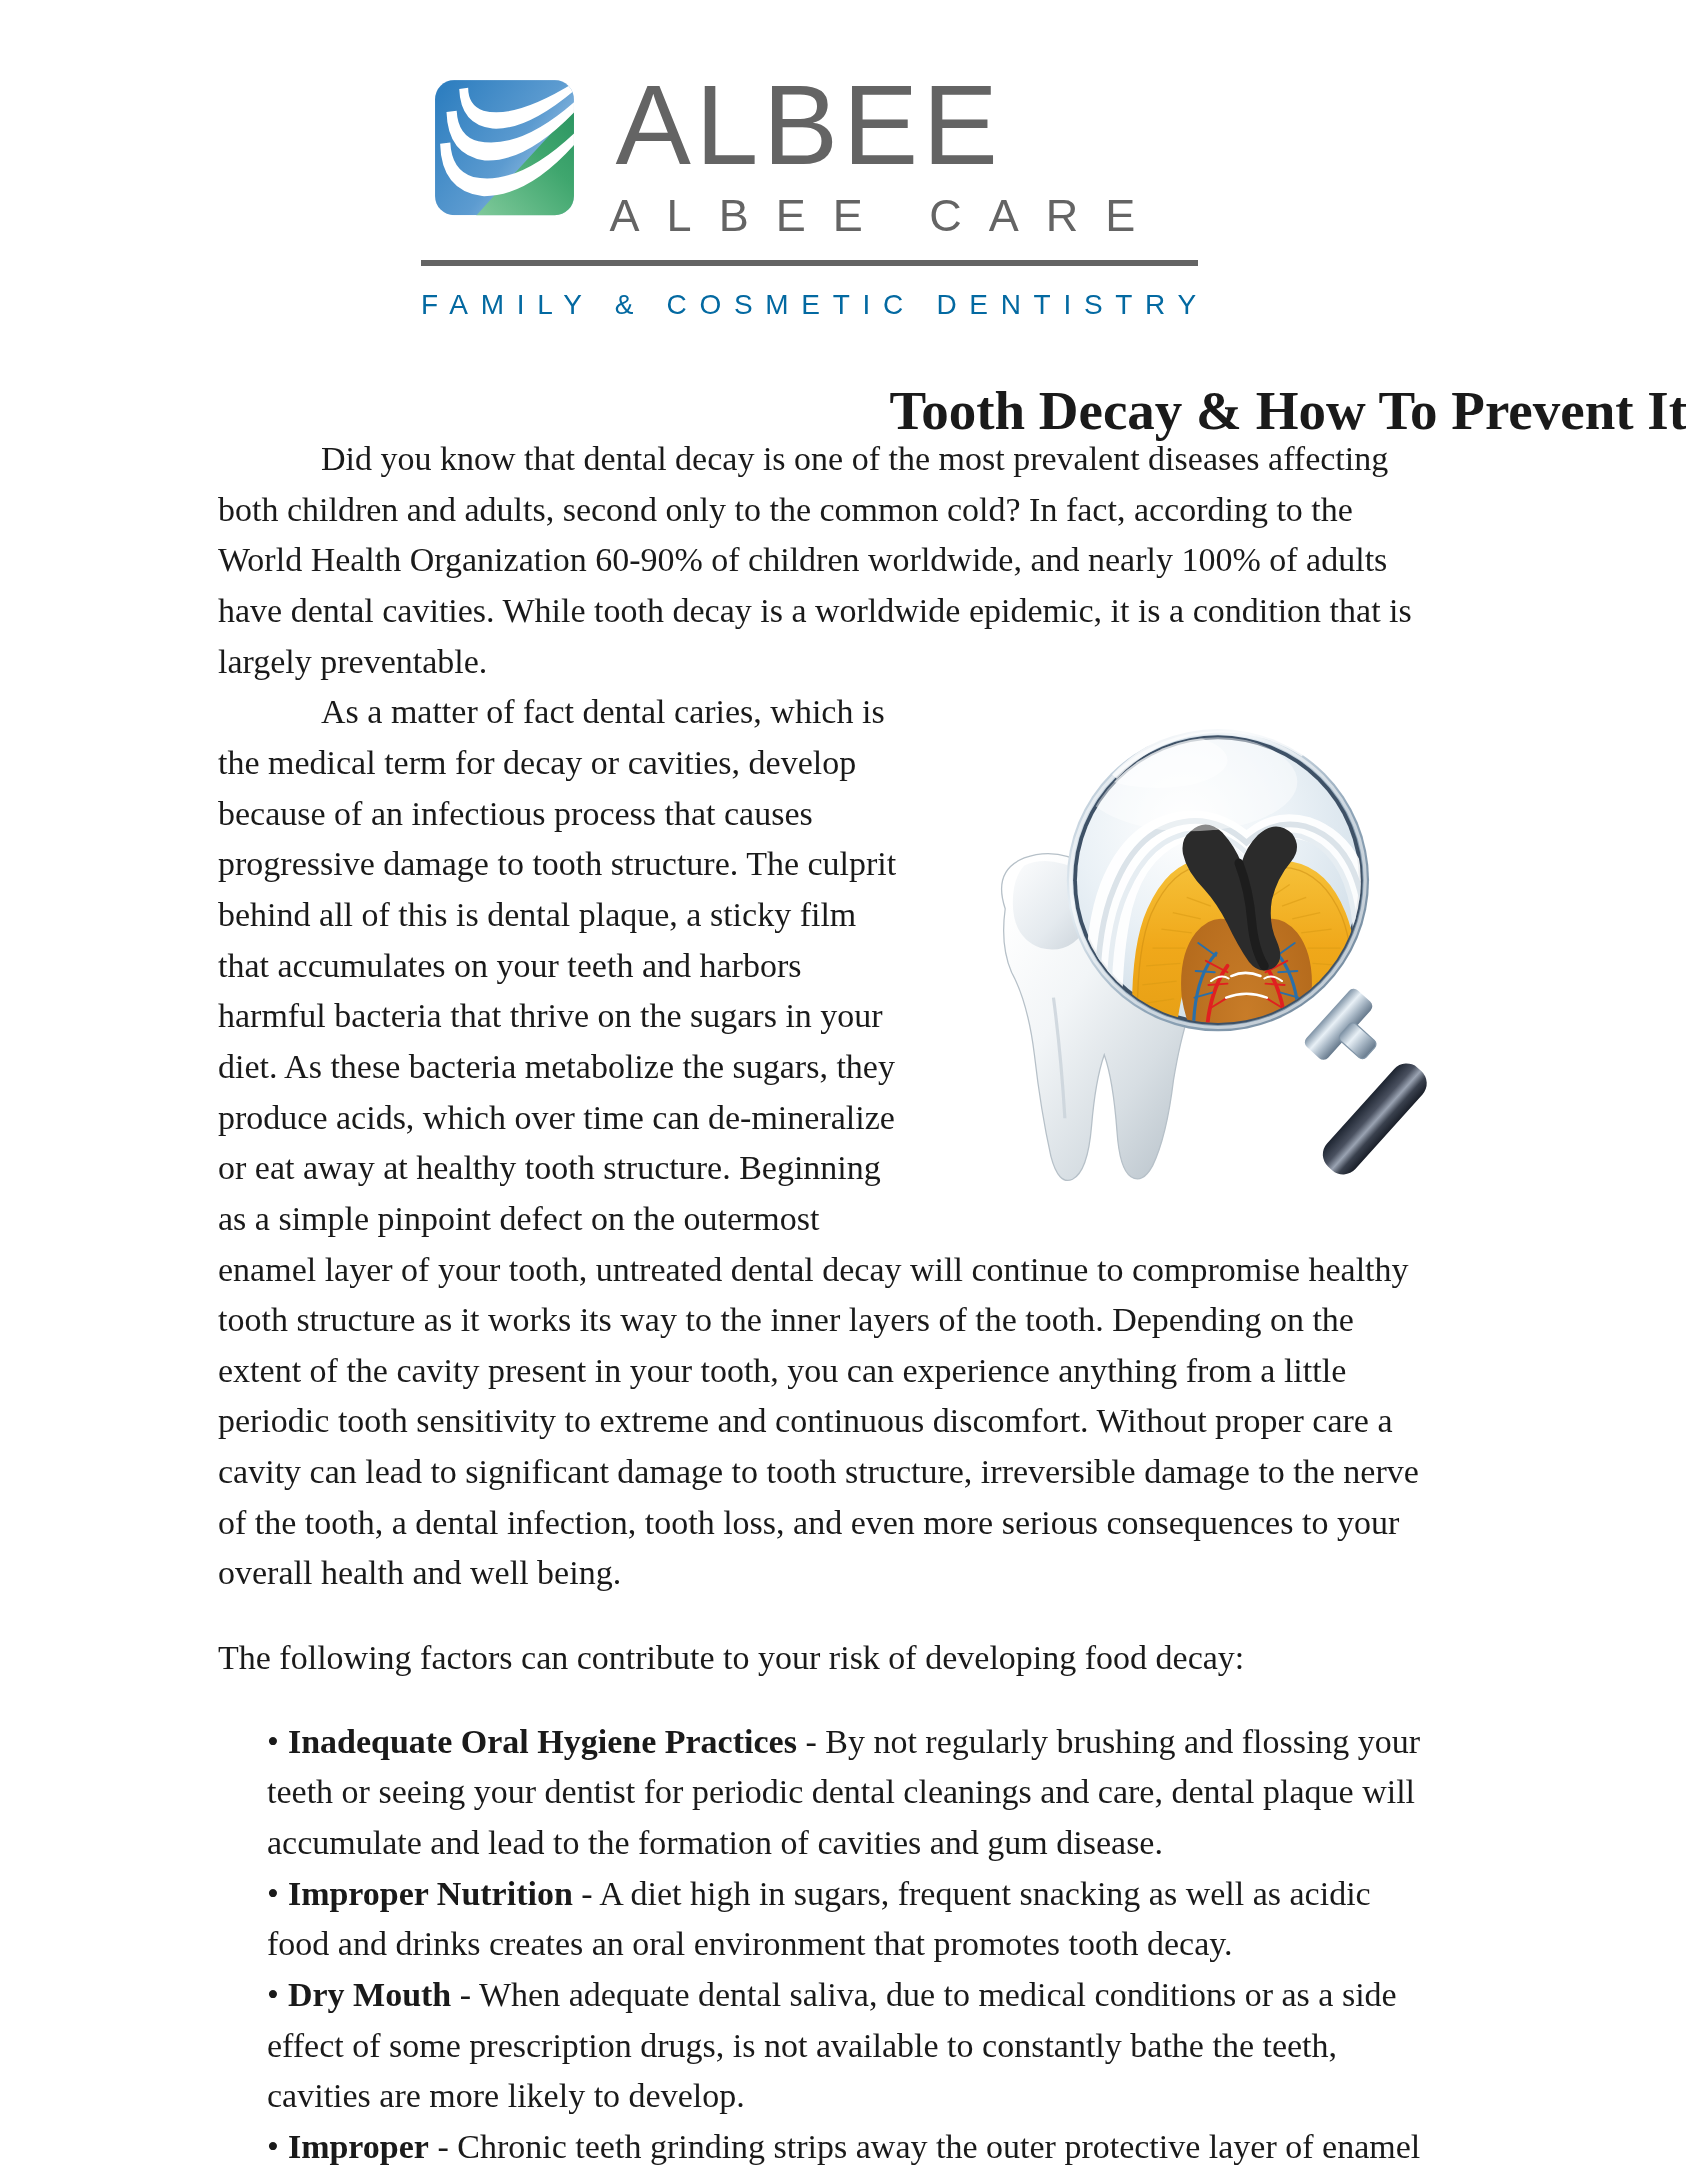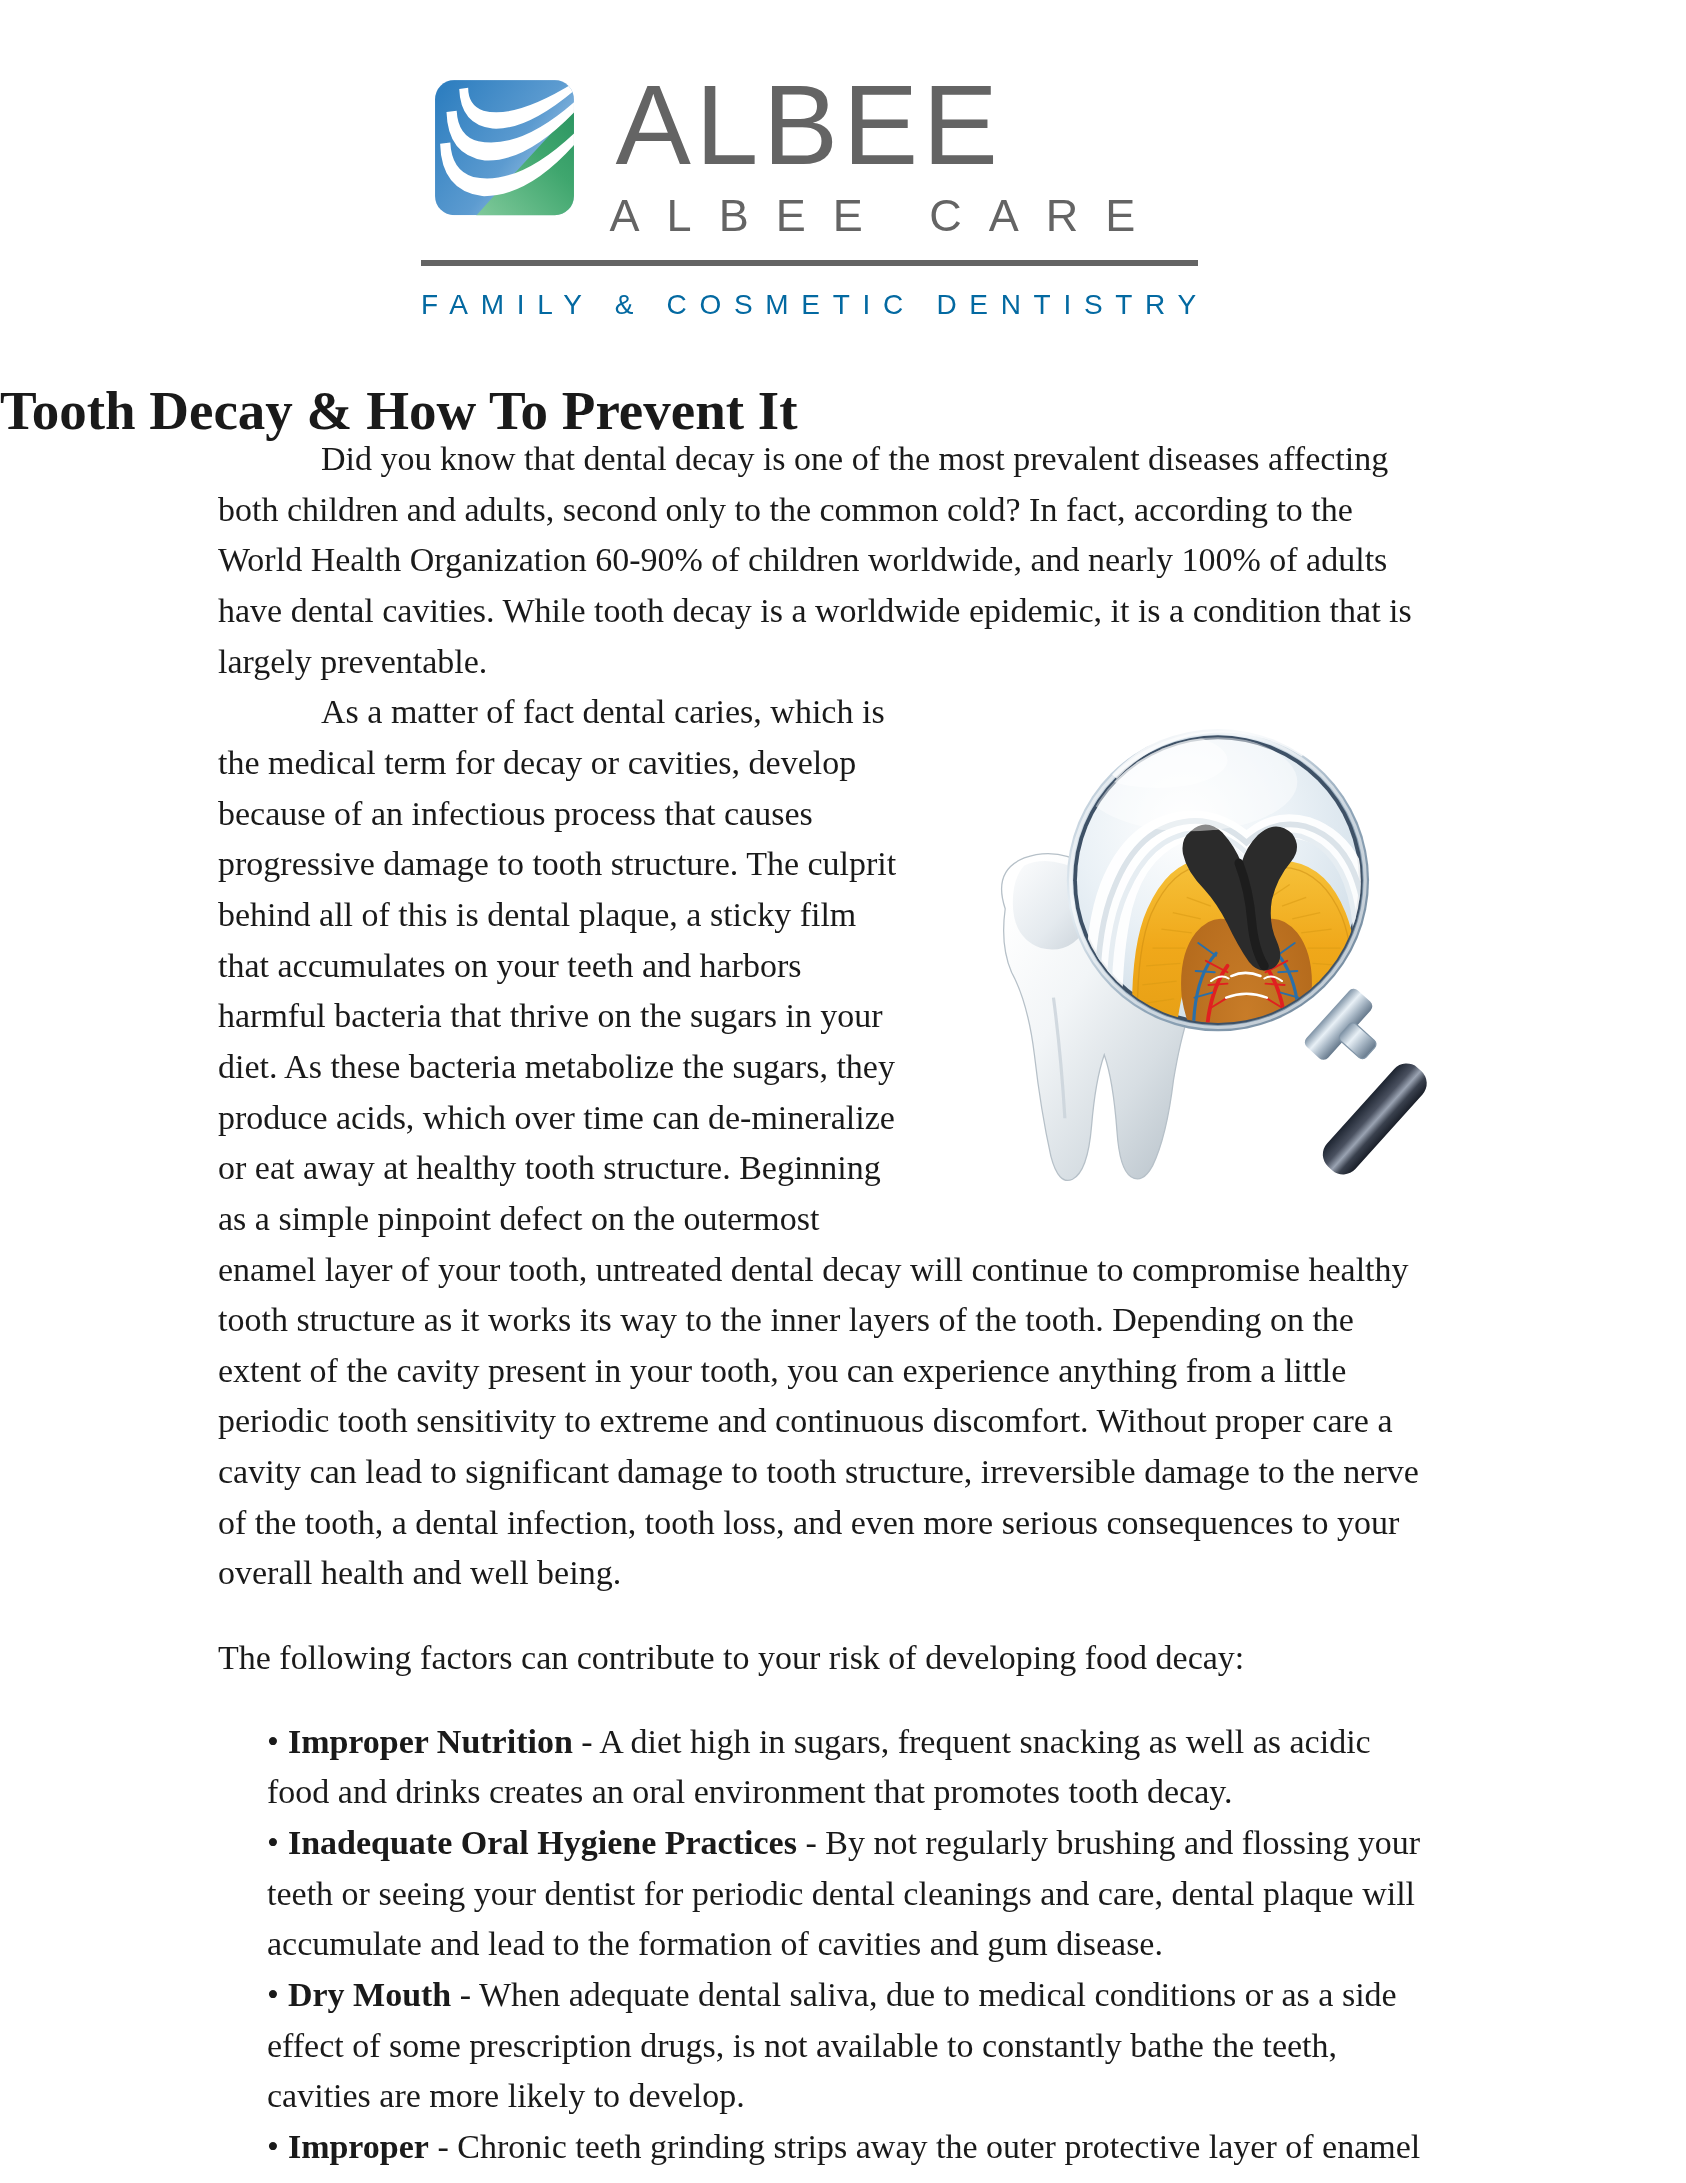--- a/index.html
+++ b/index.html
@@ -84,21 +84,21 @@
     white-space: nowrap;
     text-align: left;
   }
 
   
   .doc-title {
     position: absolute;
     left: 0;
     right: 0;
     top: 342px;
-    text-align: left;
+    text-align: right;
     font-family: "Liberation Serif", "DejaVu Serif", serif;
     font-weight: bold;
     font-size: 55px;
     letter-spacing: 0px;
     color: #1a1a1a;
   }
 
   
   .body-col {
     position: absolute;
@@ -401,24 +401,24 @@
         </svg>
       </div>
 
       <p class="para indent">As a matter of fact dental caries, which is the medical term for decay or cavities, develop because of an infectious process that causes progressive damage to tooth structure. The culprit behind all of this is dental plaque, a sticky film that accumulates on your teeth and harbors harmful bacteria that thrive on the sugars in your diet. As these bacteria metabolize the sugars, they produce acids, which over time can de-mineralize or eat away at healthy tooth structure. Beginning as a simple pinpoint defect on the outermost enamel layer of your tooth, untreated dental decay will continue to compromise healthy tooth structure as it works its way to the inner layers of the tooth. Depending on the extent of the cavity present in your tooth, you can experience anything from a little periodic tooth sensitivity to extreme and continuous discomfort. Without proper care a cavity can lead to significant damage to tooth structure, irreversible damage to the nerve of the tooth, a dental infection, tooth loss, and even more serious consequences to your overall health and well being.</p>
     </div>
 
     <p class="para intro-line">The following factors can contribute to your risk of developing food decay:</p>
 
     <ul class="risk-list">
       <li>
-        <span class="bullet-mark">•</span><strong>Improper Nutrition</strong><span> - </span><span>A diet high in sugars, frequent snacking as well as acidic food and drinks creates an oral environment that promotes tooth decay.</span>
+        <span class="bullet-mark">•</span><strong>Inadequate Oral Hygiene Practices</strong><span> - </span><span>By not regularly brushing and flossing your teeth or seeing your dentist for periodic dental cleanings and care, dental plaque will accumulate and lead to the formation of cavities and gum disease.</span>
       </li>
       <li>
-        <span class="bullet-mark">•</span><strong>Inadequate Oral Hygiene Practices</strong><span> - </span><span>By not regularly brushing and flossing your teeth or seeing your dentist for periodic dental cleanings and care, dental plaque will accumulate and lead to the formation of cavities and gum disease.</span>
+        <span class="bullet-mark">•</span><strong>Improper Nutrition</strong><span> - </span><span>A diet high in sugars, frequent snacking as well as acidic food and drinks creates an oral environment that promotes tooth decay.</span>
       </li>
       <li>
         <span class="bullet-mark">•</span><strong>Dry Mouth</strong><span> - </span><span>When adequate dental saliva, due to medical conditions or as a side effect of some prescription drugs, is not available to constantly bathe the teeth, cavities are more likely to develop.</span>
       </li>
       <li>
         <span class="bullet-mark">•</span><strong>Improper</strong><span> - </span><span>Chronic teeth grinding strips away the outer protective layer of enamel and makes the teeth more vulnerable to decay.</span>
       </li>
 
     </ul>
 

